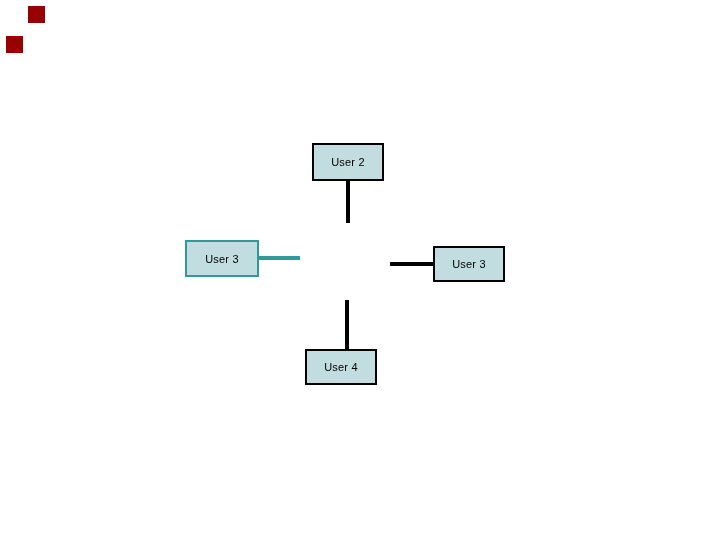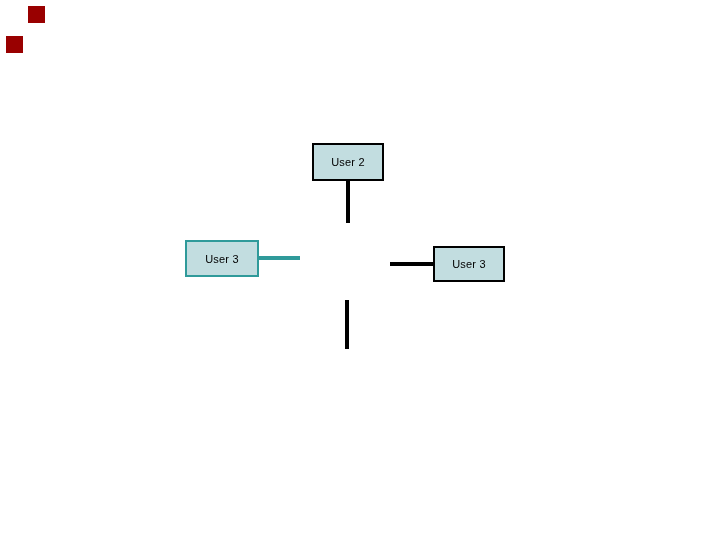--- a/index.html
+++ b/index.html
@@ -82,14 +82,17 @@
 
 
   <div class="node node-user3">
     <span>User 3</span>
   </div>
 
   <div class="node node-user1">
     <span>User 3</span>
   </div>
 
+  <div class="node node-user4">
+    <span>User 4</span>
+  </div>
 
 </div>
 
 </body></html>

